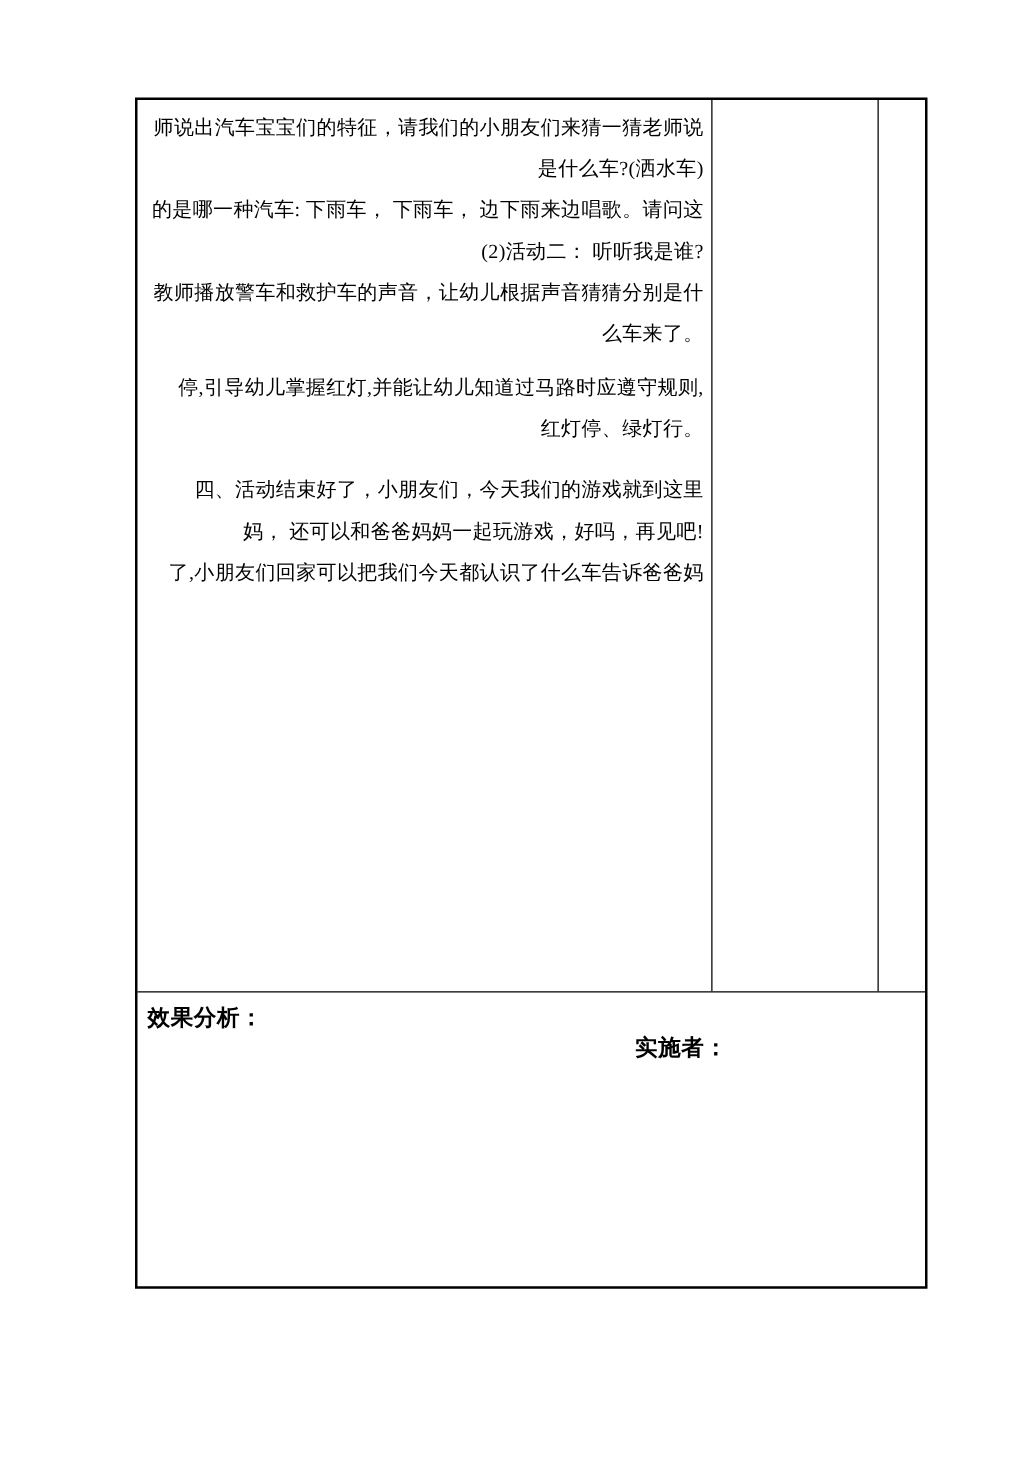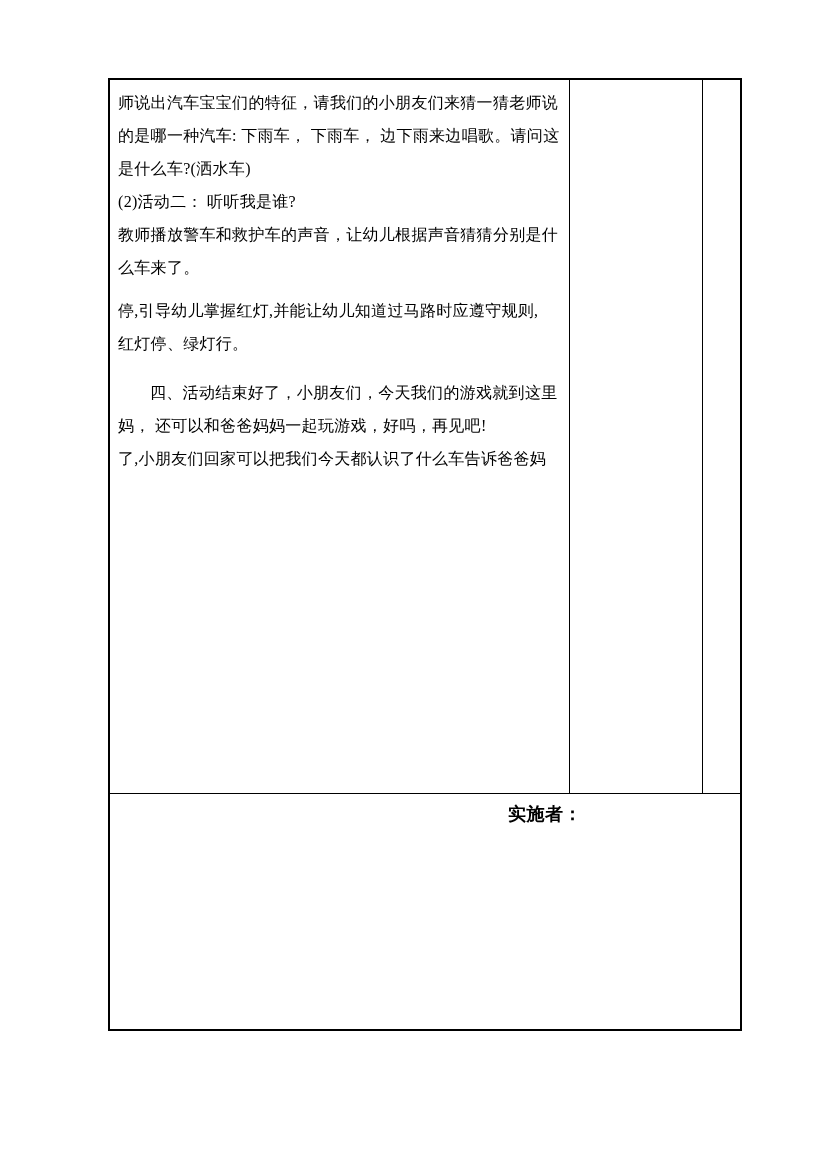--- a/index.html
+++ b/index.html
@@ -53,21 +53,21 @@
     border-right: 1px solid #000000;
   }
 
   .cell-narrow {
     flex: 1;
   }
 
   .para { margin: 0; }
   .para-gap { margin-top: 10px; }
 
-  .line { white-space: nowrap; }
+  .line { white-space: nowrap; text-align: right; }
   .line-indent { padding-left: 32px; margin-top: 16px; }
 
   .row-bottom {
     flex: 1;
     padding: 8px 8px 0 8px;
     position: relative;
   }
 
   .analysis-label {
     font-weight: 700;
@@ -90,22 +90,22 @@
 <div class="page">
 
   <div class="doc-table">
 
     <div class="row-top">
 
       <div class="cell-main">
 
         <div class="para">
           <div class="line">师说出汽车宝宝们的特征，请我们的小朋友们来猜一猜老师说</div>
+          <div class="line">是什么车?(洒水车)</div>
           <div class="line">的是哪一种汽车: 下雨车， 下雨车， 边下雨来边唱歌。请问这</div>
-          <div class="line">是什么车?(洒水车)</div>
         </div>
 
         <div class="para">
           <div class="line">(2)活动二： 听听我是谁?</div>
         </div>
 
         <div class="para">
           <div class="line">教师播放警车和救护车的声音，让幼儿根据声音猜猜分别是什</div>
           <div class="line">么车来了。</div>
         </div>
@@ -123,18 +123,19 @@
 
       </div>
 
       <div class="cell-mid"></div>
 
       <div class="cell-narrow"></div>
 
     </div>
 
     <div class="row-bottom">
+      <div class="analysis-label">效果分析：</div>
       <div class="implementer-label">实施者：</div>
     </div>
 
   </div>
 
 </div>
 
 </body></html>

